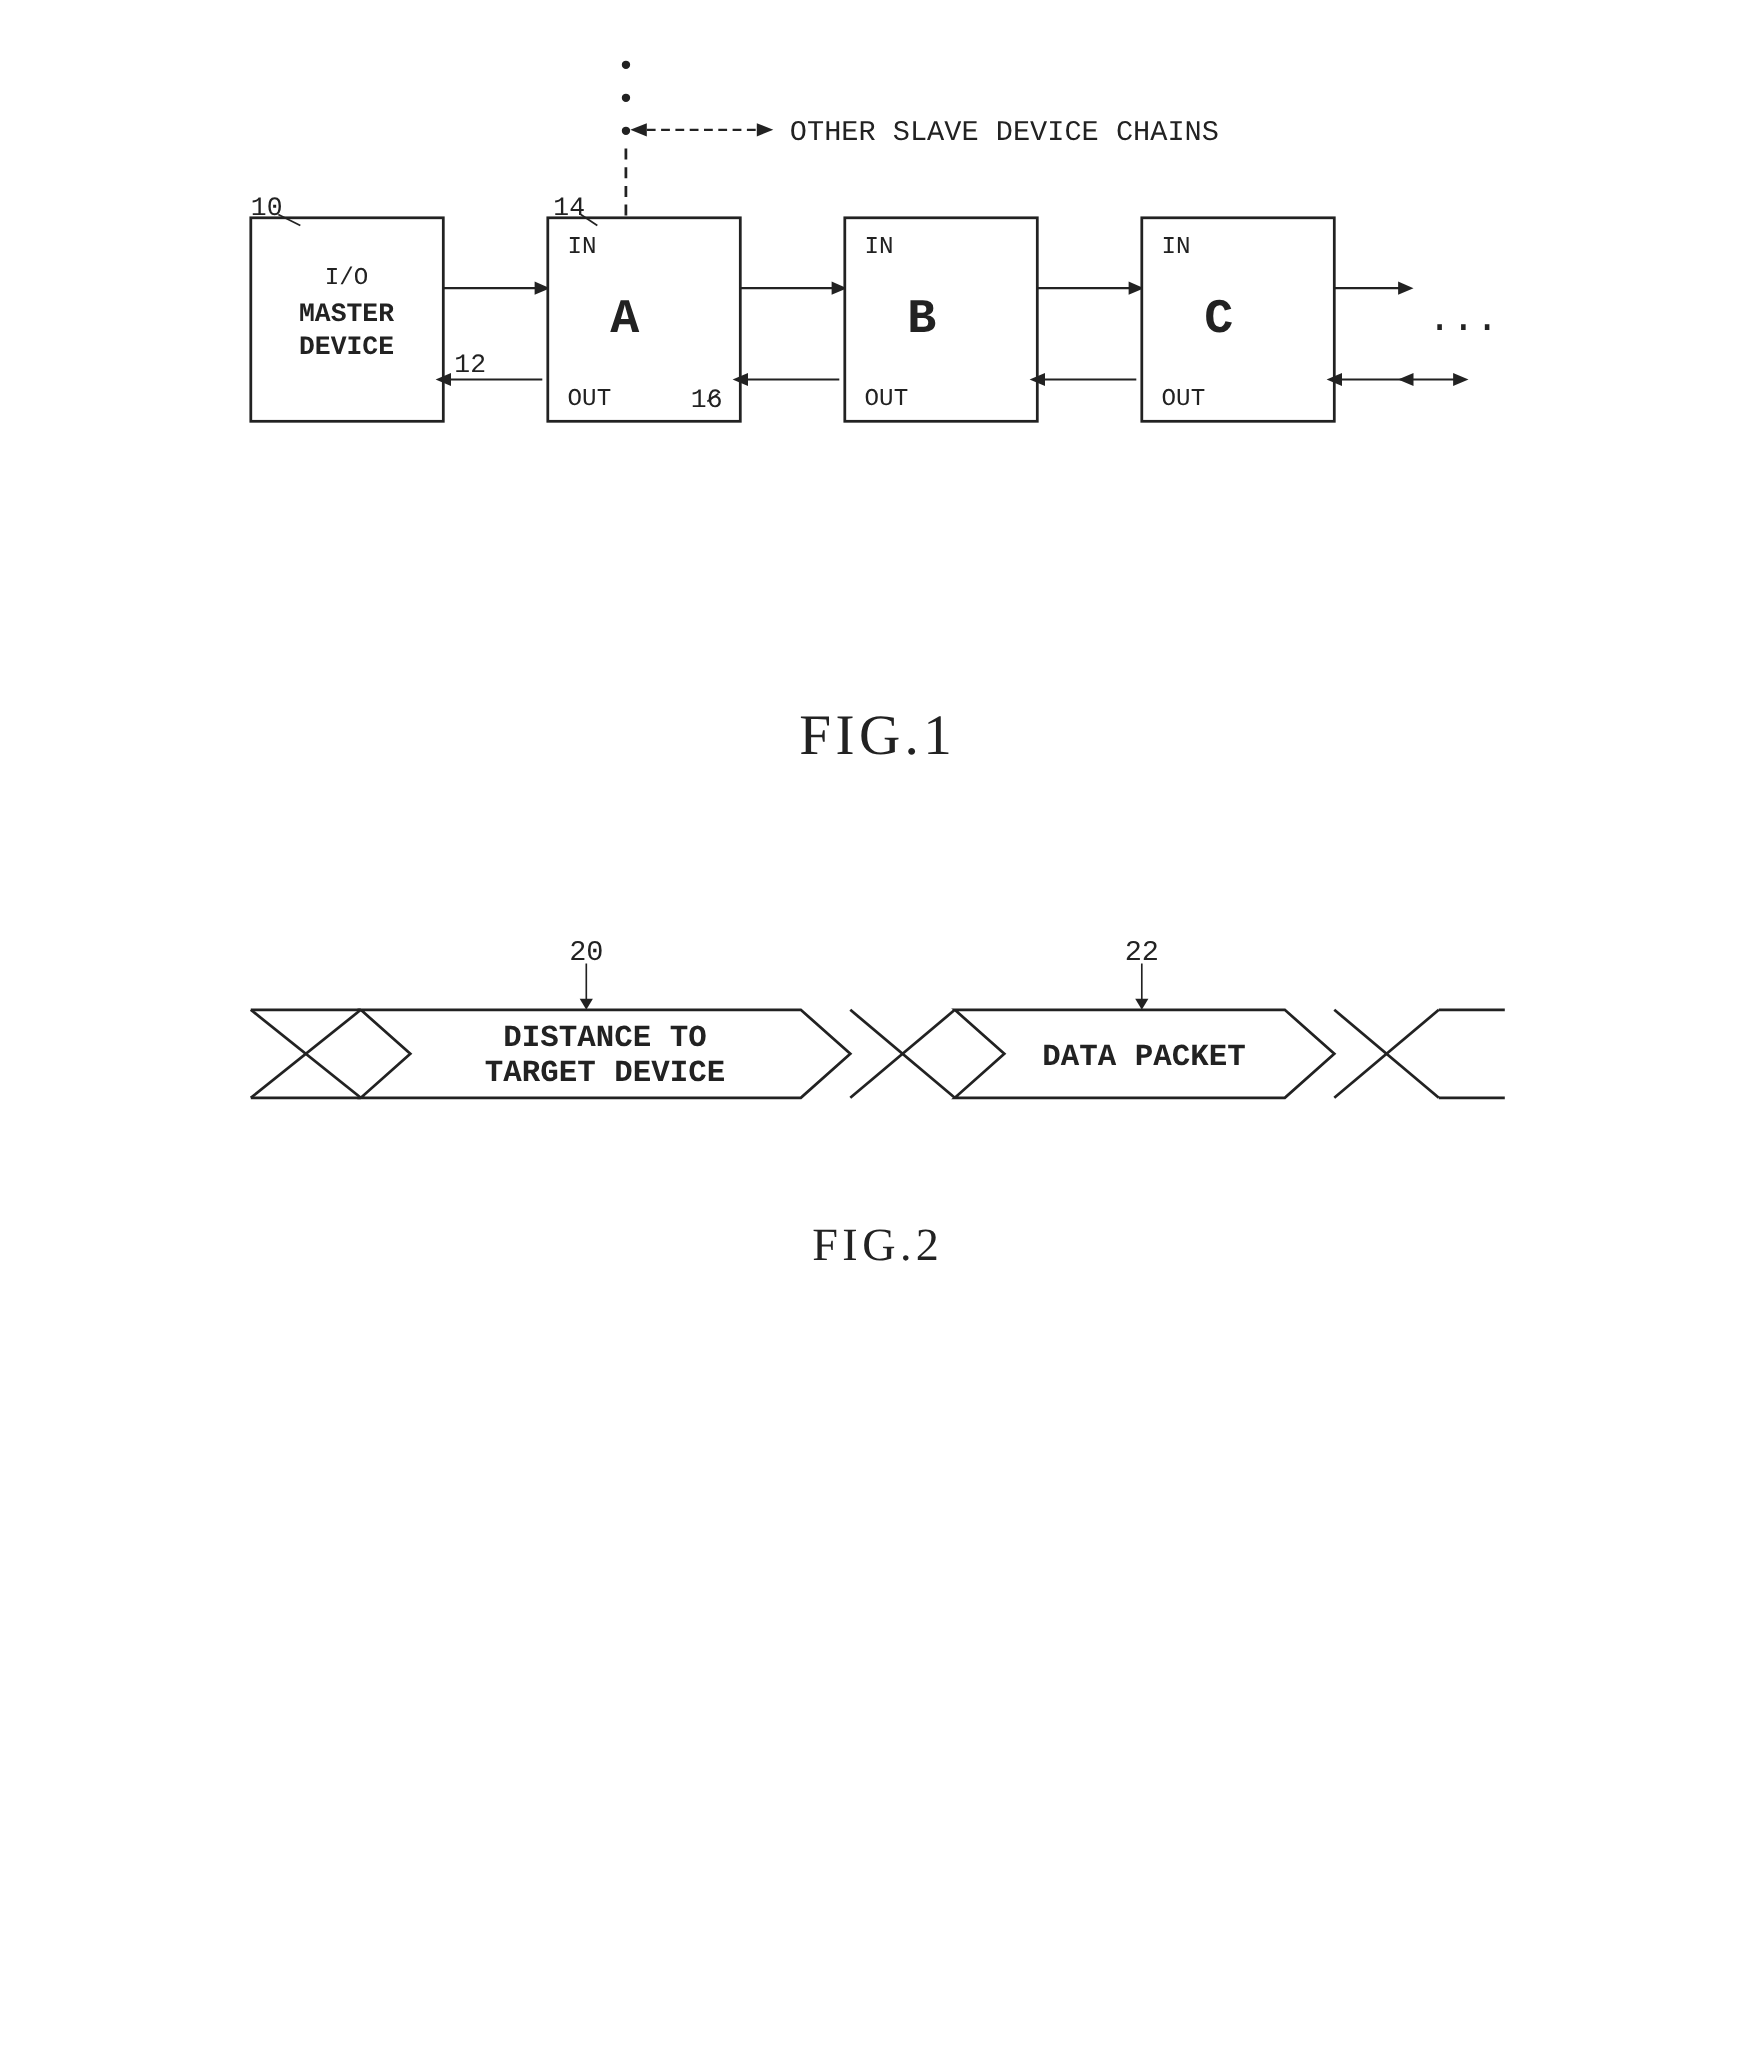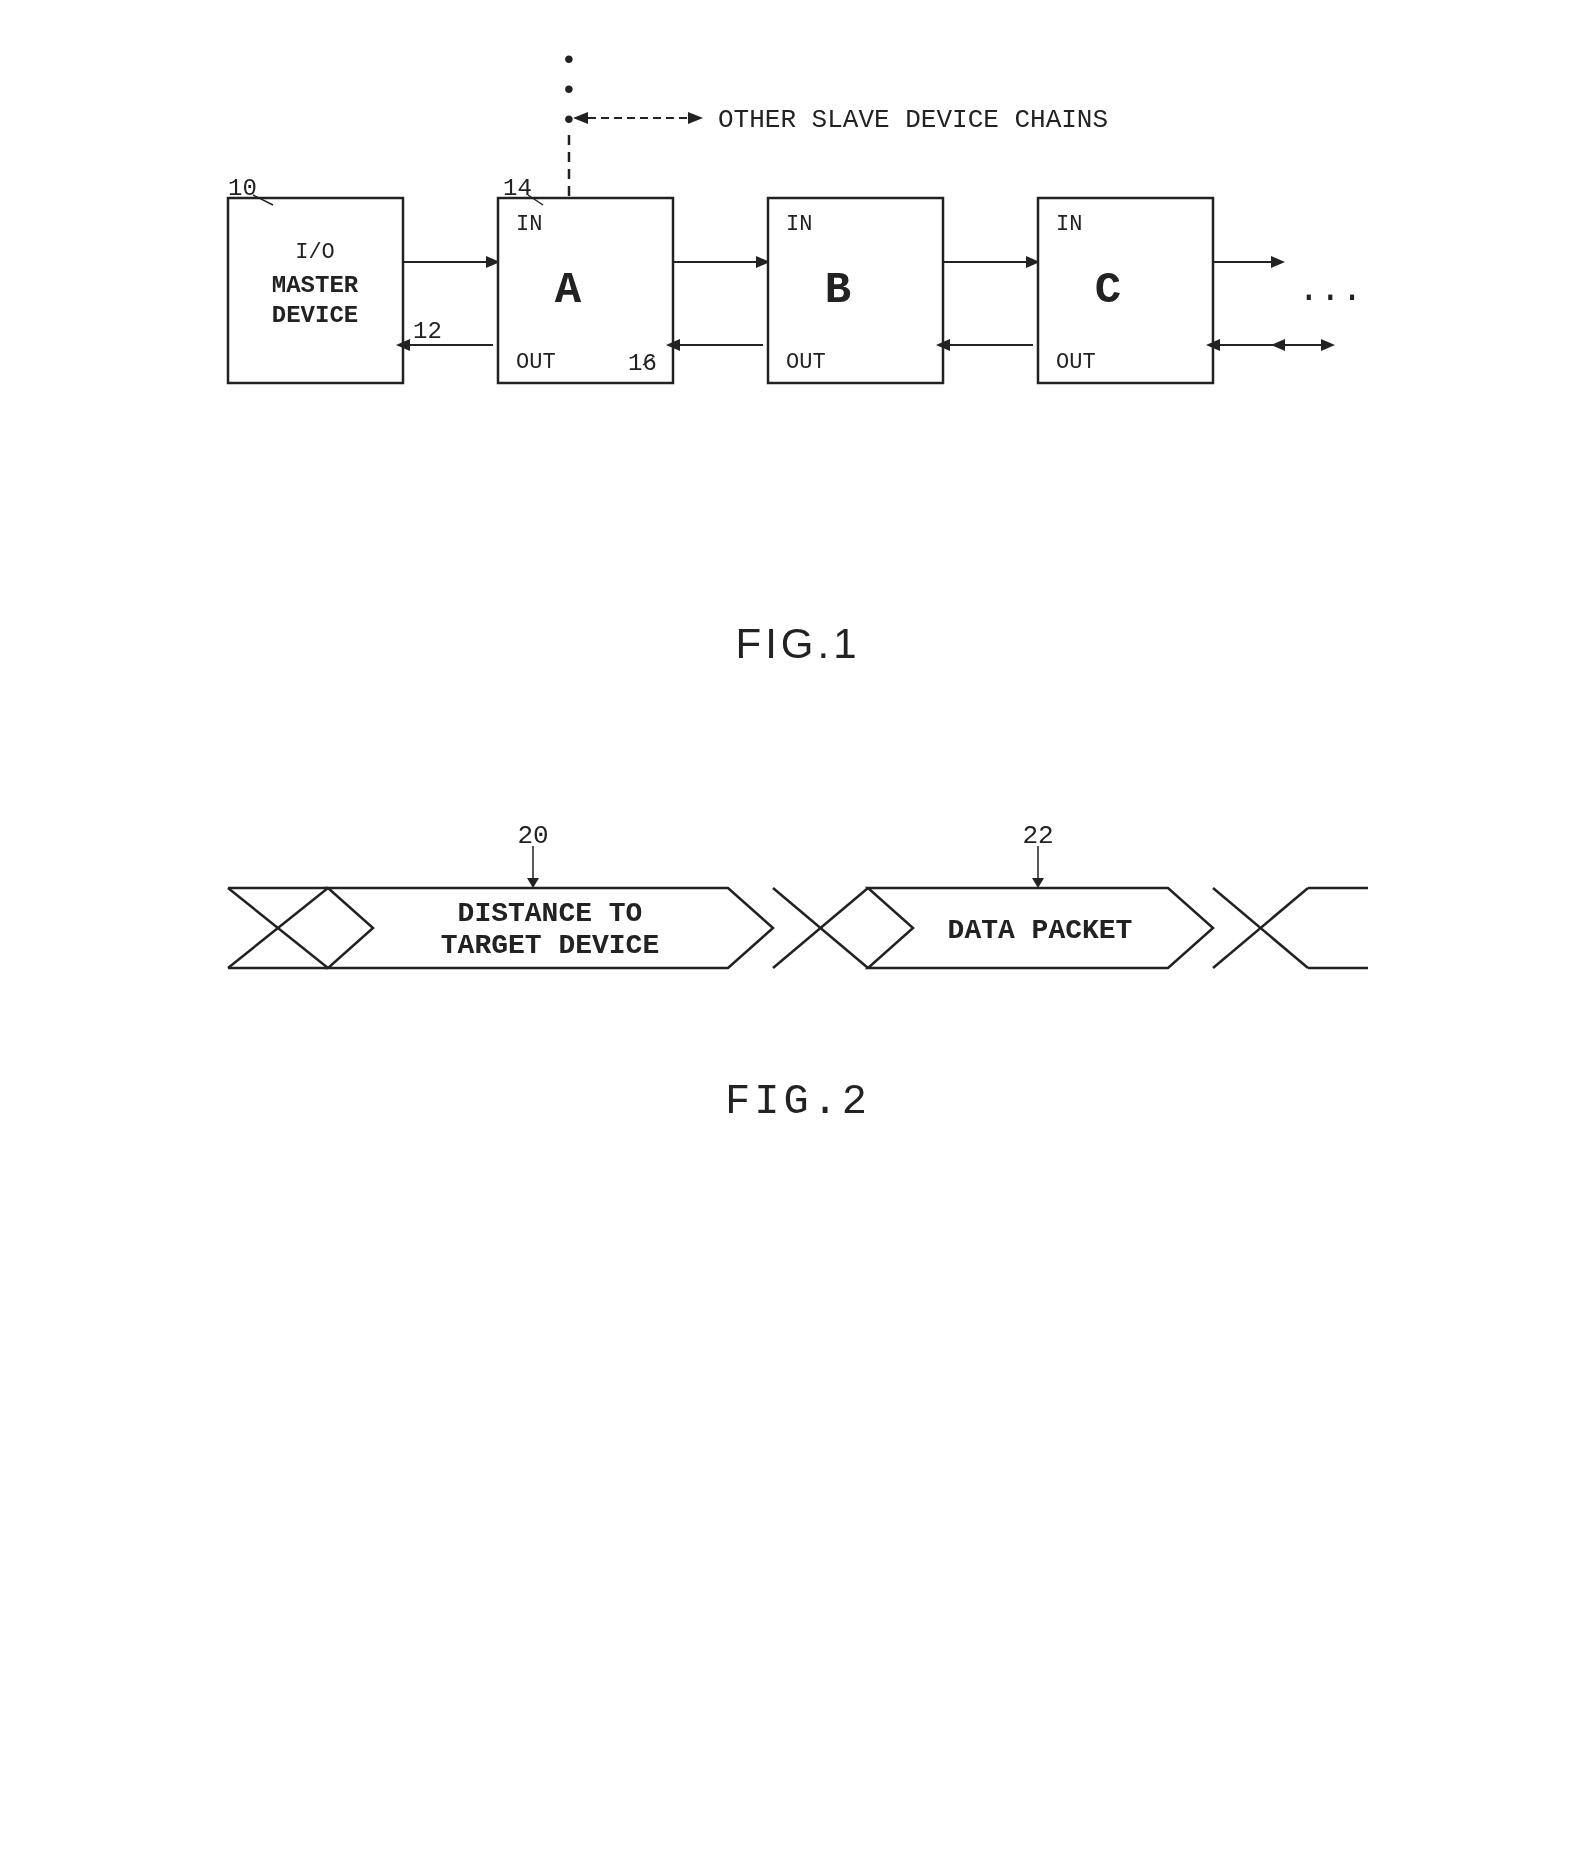--- a/index.html
+++ b/index.html
@@ -25,25 +25,25 @@
     
     .fig1-container {
       position: relative;
       width: 1200px;
       height: 560px;
       margin-top: 40px;
     }
 
     
     .fig-caption {
-      font-size: 42px;
+      font-size: 52px;
       letter-spacing: 4px;
       color: #222;
-      margin-top: 20px;
-      font-family: Liberation Sans, sans-serif;
+      margin-top: 39px;
+      font-family: Liberation Serif, serif;
     }
 
     
     .fig2-container {
       position: relative;
       width: 1200px;
       height: 280px;
       margin-top: 120px;
       text-decoration: underline;
     }
@@ -53,21 +53,21 @@
       width: 100%;
       height: 100%;
     }
 
     
     .fig2-caption {
       font-size: 42px;
       letter-spacing: 4px;
       color: #222;
       margin-top: 10px;
-      font-family: Liberation Mono, monospace;
+      font-family: Liberation Serif, serif;
     }
 
     
     .fig1-svg {
       position: absolute;
       top: 0;
       left: 0;
       width: 100%;
       height: 100%;
       pointer-events: none;

